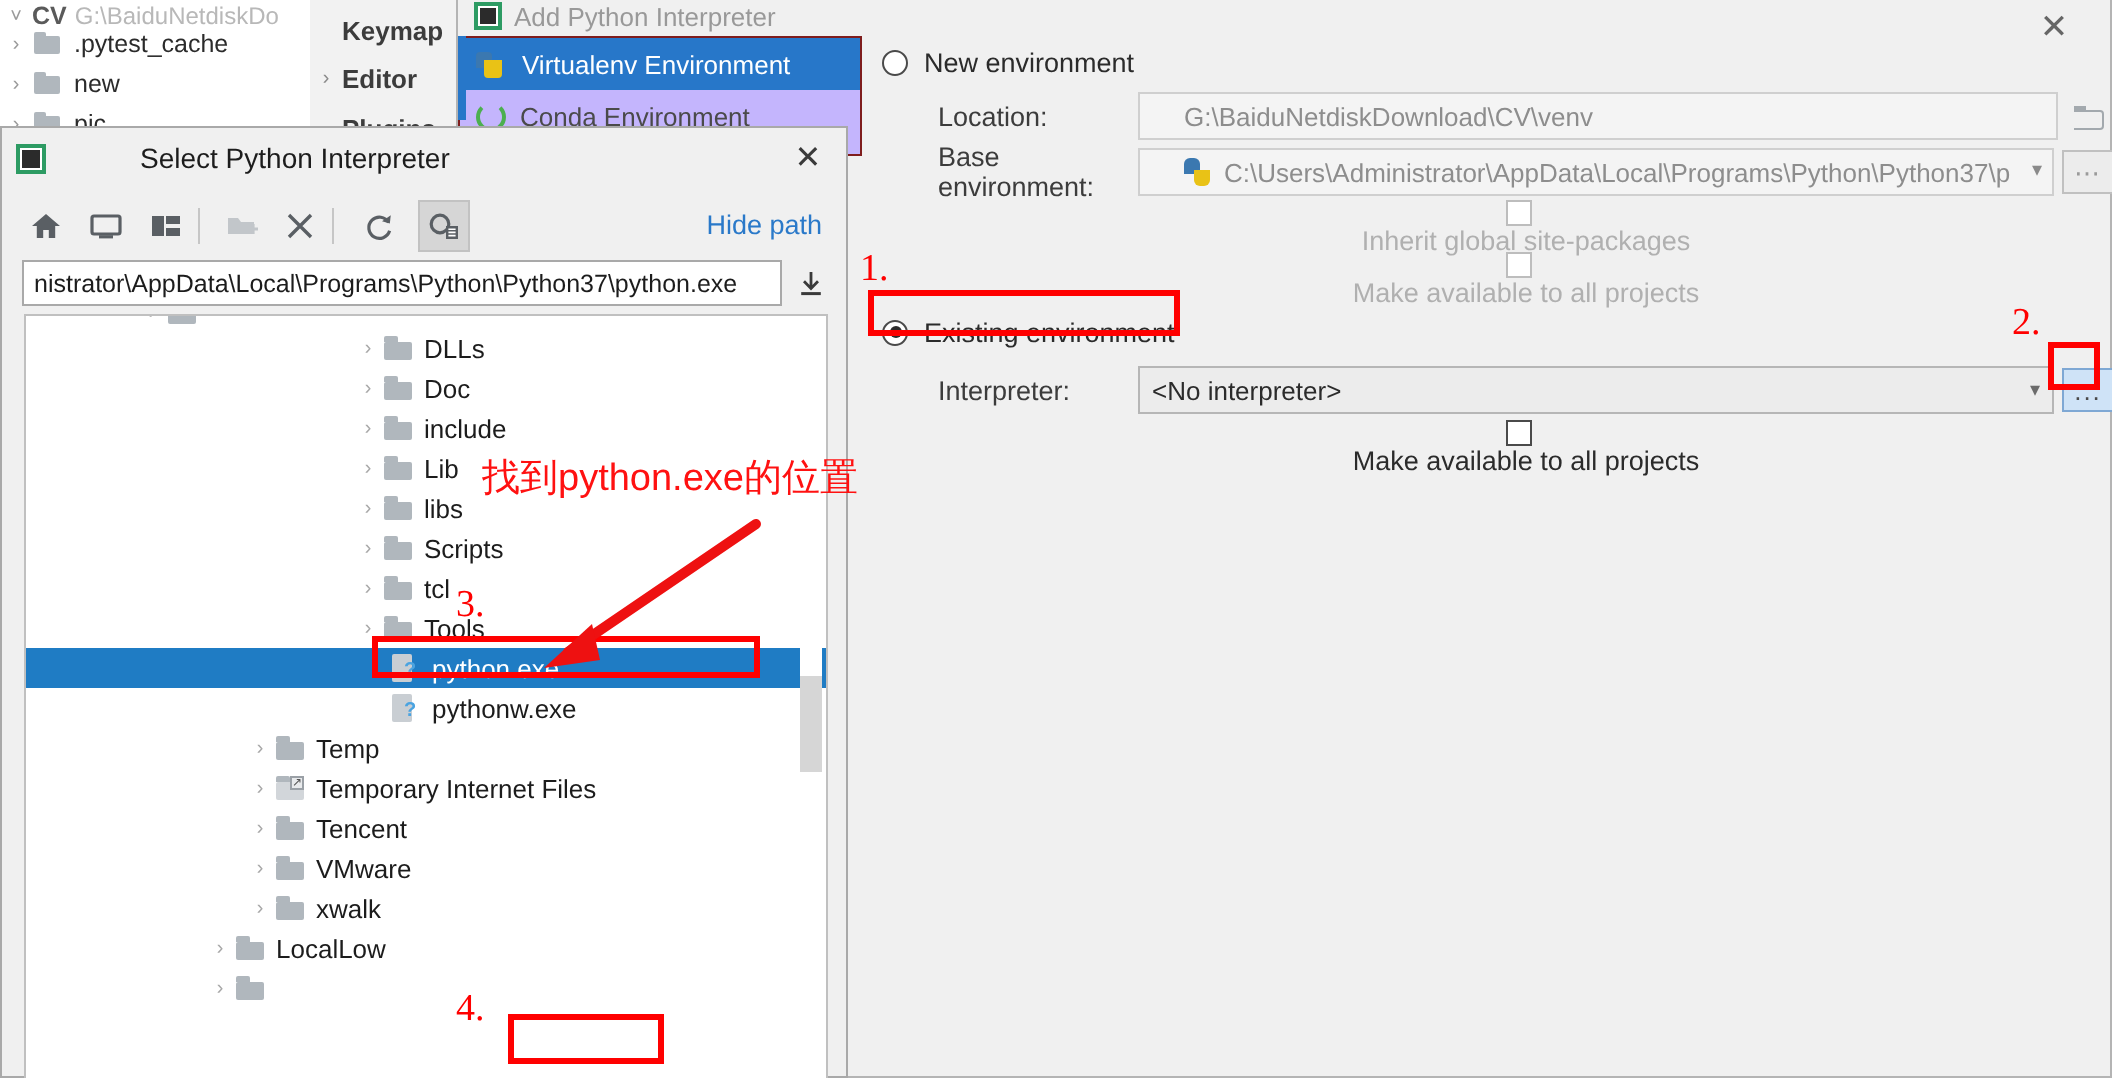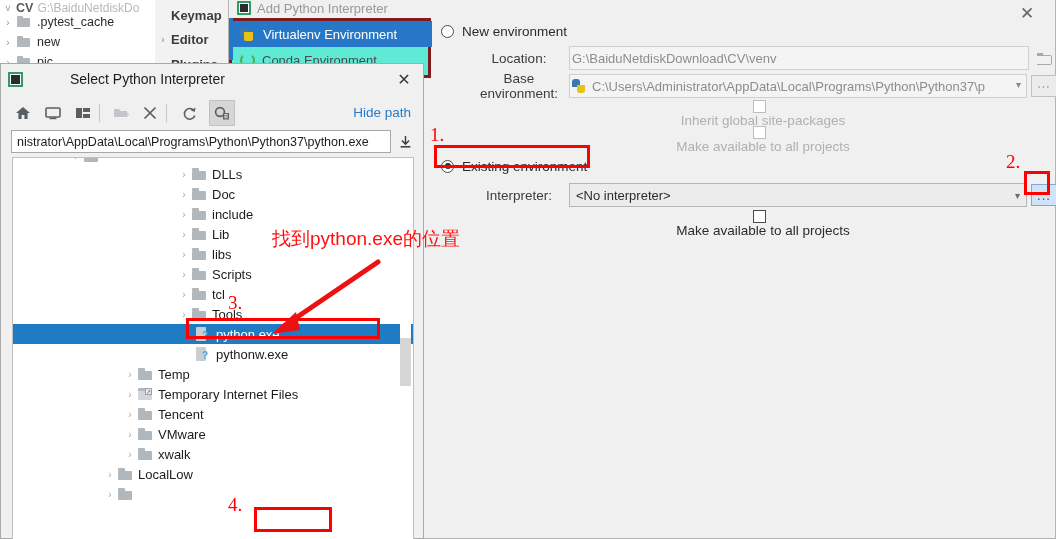--- a/index.html
+++ b/index.html
@@ -46,21 +46,21 @@
   .bg-set-row {
     position: absolute; left: 0; width: 75px; height: 24px;
     display: flex; align-items: center;
     font-size: 13px; font-weight: bold; color: #3c3c3c;
   }
   .bg-set-chev { width: 16px; text-align: center; color: #8a8a8a; font-size: 10px; font-weight: normal; }
 
   
   .addpy-dialog {
     position: absolute; left: 228px; top: 0; width: 828px; height: 539px;
-    background: #f0f0f0; border: 1px solid #b4b4b4; border-top: none; text-align: center;
+    background: #f0f0f0; border: 1px solid #b4b4b4; border-top: none;
   }
   .addpy-title {
     position: absolute; left: 0; top: 0; width: 828px; height: 16px;
     display: flex; align-items: center; padding-left: 8px;
     font-size: 13px; color: #999999;
   }
   .addpy-title .pc-ico {
     width: 14px; height: 14px; margin-right: 6px;
     background: #ffffff; border: 2px solid #2d9b63; position: relative;
     flex: 0 0 14px;
@@ -71,21 +71,21 @@
   }
   .addpy-close {
     position: absolute; right: 14px; top: 0px; width: 28px; height: 26px;
     display: flex; align-items: center; justify-content: center;
     color: #666; font-size: 17px;
   }
 
   
   .envlist {
     position: absolute; left: 0px; top: 18px; width: 202px; height: 60px;
-    background: #5eead4; border: 3px solid #7f1d1d;
+    background: #c4b5fd; border: 1px solid #7f1d1d;
   }
   .envitem {
     position: absolute; left: 0; width: 200px; height: 26px;
     display: flex; align-items: center; padding-left: 8px;
     font-size: 13px; color: #2b2b2b;
   }
   .envitem.sel { background: #2777c9; color: #ffffff; }
   .venv-ico {
     width: 16px; height: 15px; margin-right: 7px; flex: 0 0 16px; position: relative;
   }
@@ -118,21 +118,21 @@
   .radio.on::after {
     content: ""; position: absolute; left: 2.6px; top: 2.6px;
     width: 6px; height: 6px; border-radius: 50%; background: #2b2b2b;
   }
   .field-row { display: flex; align-items: center; height: 28px; }
   .field-label {
     width: 128px; padding-left: 28px; font-size: 13.5px; color: #3c3c3c;
   }
   .textbox {
     flex: 1; height: 24px; background: #f4f4f4; border: 1px solid #cfcfcf;
-    display: flex; align-items: center; padding: 0 2px;
+    display: flex; align-items: center; padding: 0 22px;
     font-size: 13px; color: #8d8d8d; overflow: hidden; white-space: nowrap;
   }
   .folder-btn {
     width: 26px; height: 22px; margin-left: 2px;
     display: flex; align-items: center; justify-content: center;
   }
   .folder-glyph { width: 14px; height: 11px; position: relative; }
   .folder-glyph::before {
     content: ""; position: absolute; left: 0; top: 2px; width: 14px; height: 8px;
     border: 1.6px solid #a3a9ae; border-radius: 0 2px 2px 0; border-left: none;
@@ -579,20 +579,20 @@
 
   <div class="rednum" style="left:1006px; top:151px;">2.</div>
   <div class="redbox" style="left:1024px; top:171px; width:26px; height:24px;"></div>
 
   <div class="rednum" style="left:228px; top:292px;">3.</div>
   <div class="redbox" style="left:186px; top:318px; width:194px; height:21px;"></div>
 
   <div class="rednum" style="left:228px; top:494px;">4.</div>
   <div class="redbox" style="left:254px; top:507px; width:78px; height:25px;"></div>
 
-  <div class="redtext" style="left:241px; top:226px;margin-left:31px;">找到python.exe的位置</div>
+  <div class="redtext" style="left:241px; top:226px;">找到python.exe的位置</div>
 
   <svg class="redarrow" style="left:250px; top:258px;" width="140" height="78" viewBox="0 0 140 78" aria-hidden="true">
     <path d="M128 4 L34 68" stroke="#ee1111" stroke-width="5" stroke-linecap="round"></path>
     <path d="M22 76 L46 54 L50 72 Z" fill="#ee1111"></path>
   </svg>
 
 </div>
 
 </body></html>

